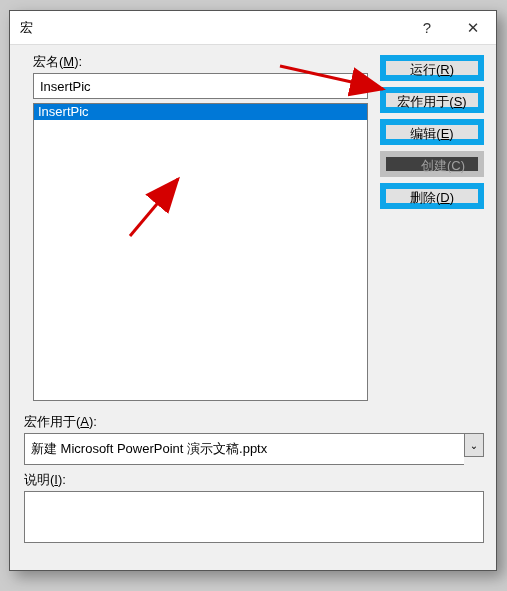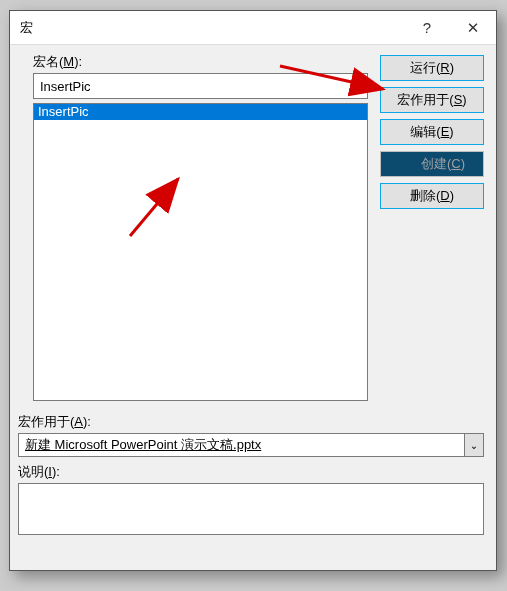--- a/index.html
+++ b/index.html
@@ -74,44 +74,43 @@
     line-height: 16px;
     height: 16px;
     cursor: default;
   }
   .list-item.selected {
     background: #0078d7;
     color: #fff;
   }
   .btn {
     height: 26px;
-    border: 1px solid #0ea5e9;
+    border: 6px solid #0ea5e9;
     background: #e1e1e1;
     font-size: 13px;
     font-family: inherit;
     cursor: pointer;
     padding: 0;
   }
-  .btn:disabled { color: #a0a0a0; border-color: #bfbfbf; background: #0c4a6e; cursor: default; padding-left: 22px; }
-  .bottom-section { padding: 0 12px 12px 8px; }
+  .btn:disabled { color: #a0a0a0; border-color: #bfbfbf; background: #404040; cursor: default; padding-left: 22px; }
+  .bottom-section { padding: 0 12px 12px 14px; }
   .select-wrap {
     display: flex;
     width: 100%;
     margin-top: 2px;
   }
   .select-input {
     flex: 1;
-    height: 24px;
+    height: 32px;
     border: 1px solid #7a7a7a;
     border-right: none;
     background: #fff;
     padding: 2px 6px;
     font-size: 13px;
     font-family: inherit;
-    text-decoration: underline;
   }
   .select-btn {
     width: 20px;
     height: 24px;
     border: 1px solid #7a7a7a;
     background: #e1e1e1;
     display: flex;
     align-items: center;
     justify-content: center;
     cursor: pointer;

